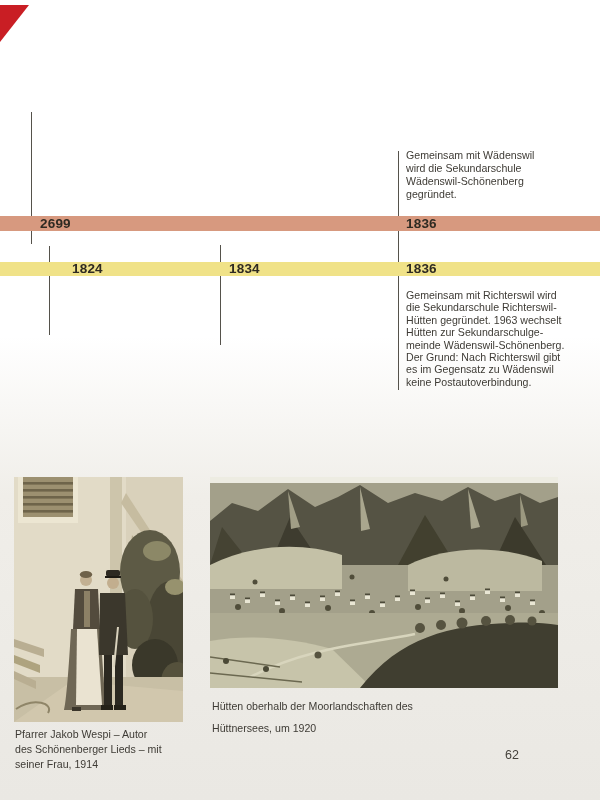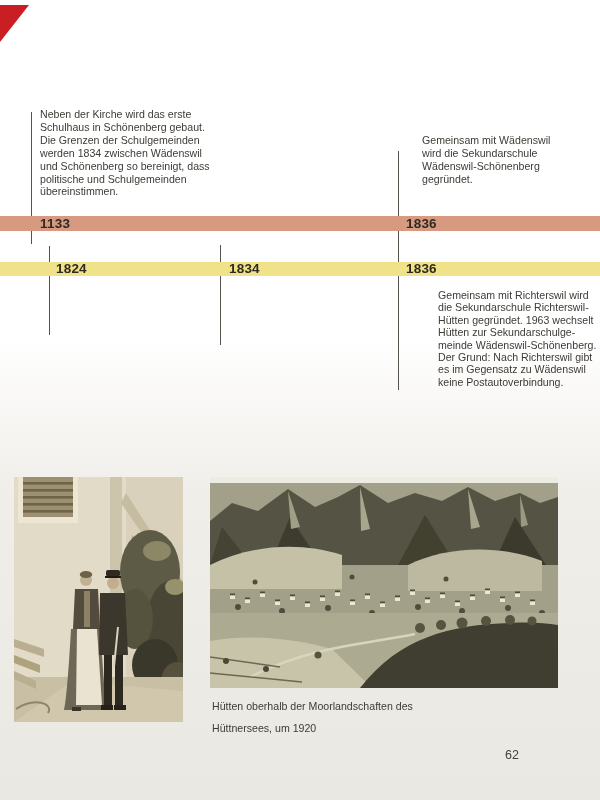--- a/index.html
+++ b/index.html
@@ -17,36 +17,36 @@
   .band{position:absolute;left:0;width:600px;}
   .band-top{top:216px;height:15px;background:#d7997f;}
   .band-bottom{top:262px;height:14px;background:#f0e288;}
   
   .year{
     position:absolute;font-size:13.5px;font-weight:bold;color:#2e2a22;
     letter-spacing:.2px;line-height:15px;
   }
   .y1823{left:40px;top:216px;}
   .y1836a{left:406px;top:216px;}
-  .y1824{left:56px;top:262px;line-height:14px;}
+  .y1824{left:72px;top:262px;line-height:14px;}
   .y1834{left:229px;top:262px;line-height:14px;text-align:right;}
   .y1836b{left:406px;top:262px;line-height:14px;}
   
   .rule{position:absolute;width:1px;background:#55524b;}
   .r1{left:31px;top:112px;height:132px;}
   .r2{left:49px;top:246px;height:89px;}
   .r3{left:220px;top:245px;height:100px;}
   .r4{left:398px;top:151px;height:239px;}
   
   .para{position:absolute;font-size:10.6px;color:#3e3b35;letter-spacing:0;}
   .p1{left:40px;top:108px;line-height:12.9px;}
-  .p1836a{left:406px;top:134px;line-height:13.1px;margin-left:16px;}
+  .p1836a{left:406px;top:149px;line-height:13.1px;}
   .p1824{left:60px;top:287px;line-height:14.5px;}
   .p1834{left:228px;top:287px;line-height:14.4px;}
-  .p1836b{left:406px;top:289px;line-height:12.4px;margin-left:32px;}
+  .p1836b{left:406px;top:289px;line-height:12.4px;}
   
   .photo{position:absolute;overflow:hidden;background:#b9b3a0;}
   .photo svg{display:block;}
   .photo-left{left:14px;top:477px;width:169px;height:245px;}
   .photo-right{left:210px;top:477px;width:348px;height:211px;}
   
   .caption{position:absolute;font-size:10.6px;color:#3e3b35;}
   .cap-left{left:15px;top:727px;line-height:15.2px;}
   .cap-right{left:212px;top:696px;line-height:21.5px;}
   .pagenum{position:absolute;left:505px;top:748px;font-size:12.5px;color:#45423c;}
@@ -59,27 +59,26 @@
   <div class="corner"></div>
 
   <div class="rule r1"></div>
   <div class="rule r2"></div>
   <div class="rule r3"></div>
   <div class="rule r4"></div>
 
   <div class="band band-top"></div>
   <div class="band band-bottom"></div>
 
-  <div class="year y1823">1133</div>
+  <div class="year y1823">2699</div>
   <div class="year y1836a">1836</div>
   <div class="year y1824">1824</div>
   <div class="year y1834">1834</div>
   <div class="year y1836b">1836</div>
 
-  <div class="para p1">Neben der Kirche wird das erste<br>Schulhaus in Schönenberg gebaut.<br>Die Grenzen der Schulgemeinden<br>werden 1834 zwischen Wädenswil<br>und Schönenberg so bereinigt, dass<br>politische und Schulgemeinden<br>übereinstimmen.</div>
   <div class="para p1836a">Gemeinsam mit Wädenswil<br>wird die Sekundarschule<br>Wädenswil-Schönenberg<br>gegründet.</div>
   <div class="para p1836b">Gemeinsam mit Richterswil wird<br>die Sekundarschule Richterswil-<br>Hütten gegründet. 1963 wechselt<br>Hütten zur Sekundarschulge-<br>meinde Wädenswil-Schönenberg.<br>Der Grund: Nach Richterswil gibt<br>es im Gegensatz zu Wädenswil<br>keine Postautoverbindung.</div>
 
   <div class="photo photo-left">
     <svg viewBox="0 0 169 245" width="169" height="245" aria-hidden="true">
       <rect width="169" height="245" fill="#d9d1bb"></rect>
       <rect x="0" y="0" width="112" height="205" fill="#e2dbc7"></rect>
       <rect x="96" y="0" width="12" height="160" fill="#cdc5ab"></rect>
 
       <rect x="4" y="0" width="60" height="46" fill="#ece6d2"></rect>
@@ -221,16 +220,17 @@
       </g>
       <path d="M0,180 L70,190" stroke="#6b6850" stroke-width="1.5" fill="none"></path>
       <path d="M0,196 L92,205" stroke="#6b6850" stroke-width="1.5" fill="none"></path>
       <circle cx="16" cy="184" r="3" fill="#4b4936"></circle>
         <circle cx="56" cy="192" r="3" fill="#4b4936"></circle>
       <circle cx="108" cy="178" r="3.5" fill="#565340"></circle>
     </svg>
   </div>
 
   <div class="caption cap-right">Hütten oberhalb der Moorlandschaften des<br>Hüttnersees, um 1920</div>
+  <div class="caption cap-left">Pfarrer Jakob Wespi – Autor<br>des Schönenberger Lieds – mit<br>seiner Frau, 1914</div>
 
   <div class="pagenum">62</div>
 
 </div>
 
 </body></html>

